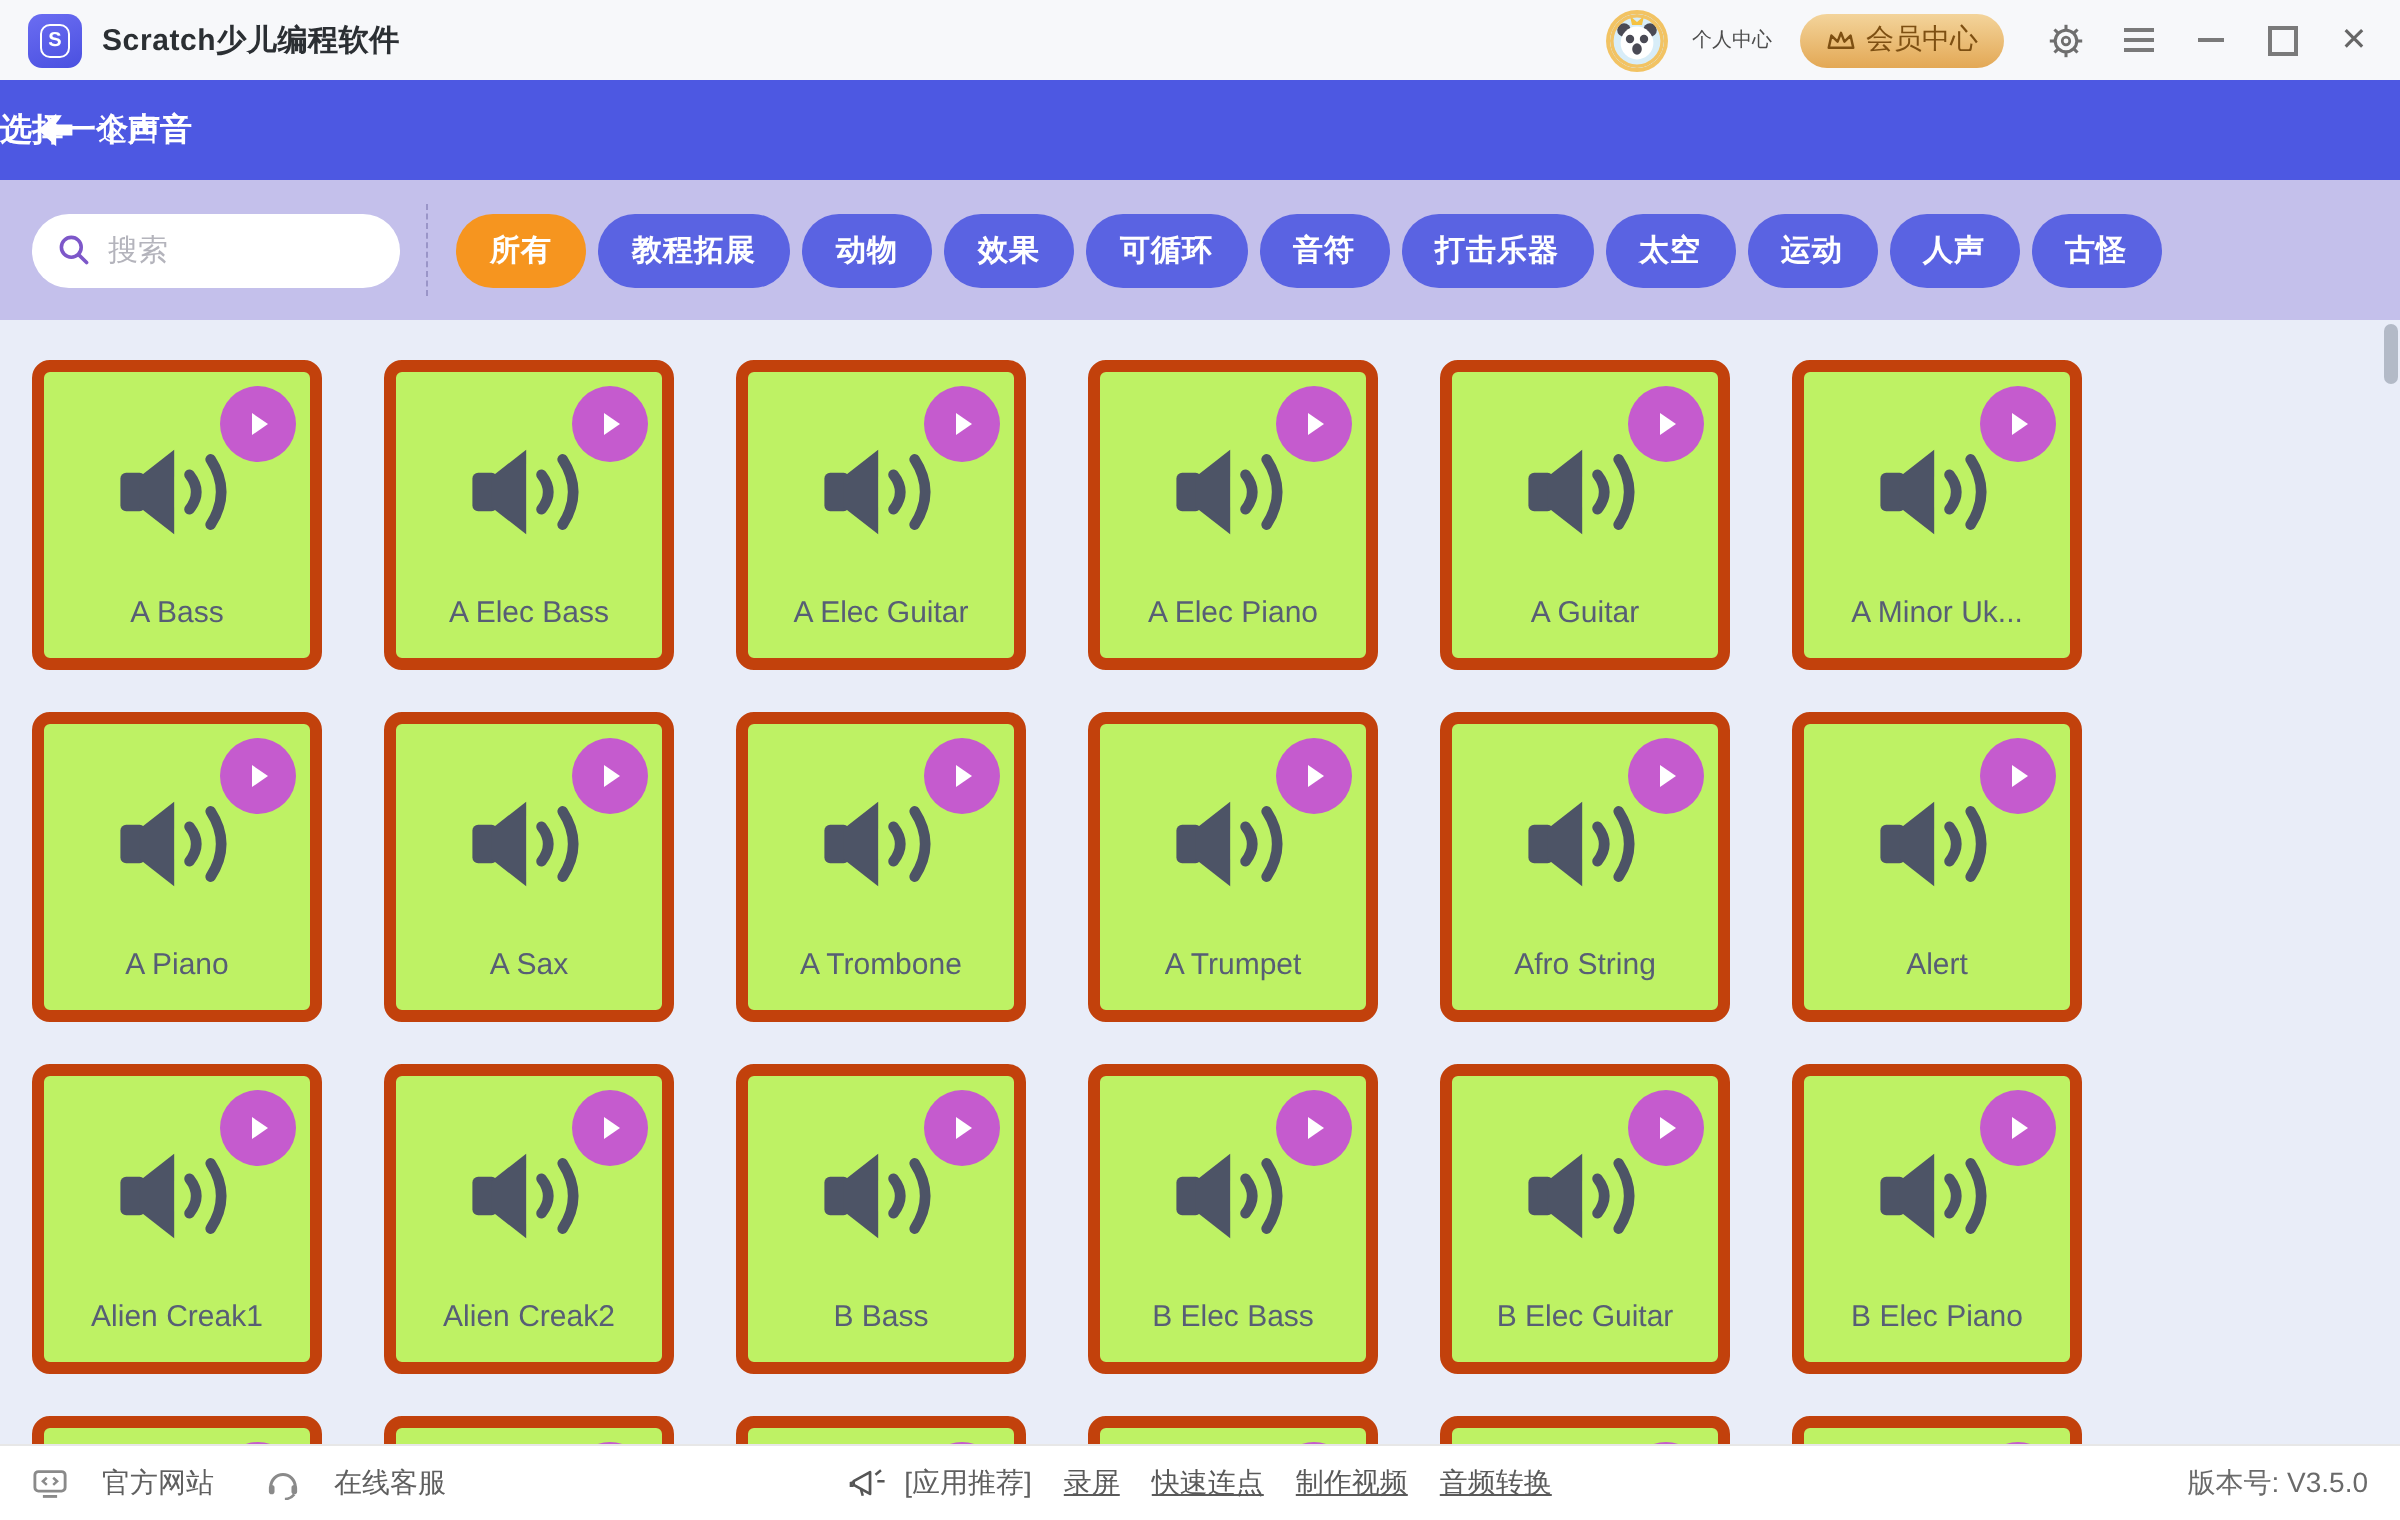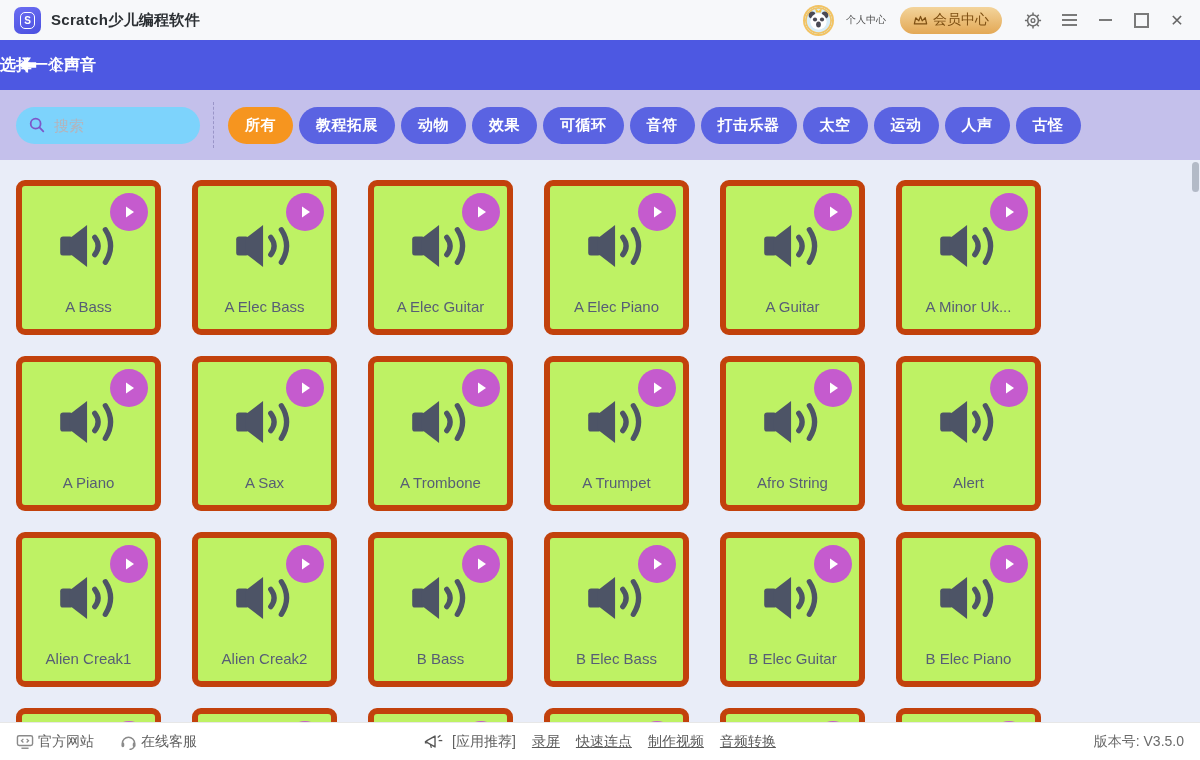--- a/index.html
+++ b/index.html
@@ -36,21 +36,21 @@
   .bluebar { height:50px; background:#4d58e2; position:relative; display:flex;
     align-items:center; padding:0 18px; }
   .back-btn { display:flex; align-items:center; gap:9px; color:#fff; font-size:15px;
     cursor:pointer; }
   .bluebar-title { position:absolute; left:0; right:0; text-align:left; color:#fff;
     font-size:16px; font-weight:bold; pointer-events:none; }
 
   
   .filterbar { height:70px; background:#c4c0eb; display:flex; align-items:center;
     padding:0 16px; }
-  .searchbox { width:184px; height:37px; background:#7dd3fc; border-radius:19px;
+  .searchbox { width:184px; height:37px; background:#ffffff; border-radius:19px;
     display:flex; align-items:center; padding:0 12px; gap:8px; flex:0 0 auto; }
   .searchbox input { border:none; outline:none; width:120px; font-size:15px;
     color:#444; background:transparent; font-family:inherit; }
   .searchbox input::placeholder { color:#b4b4bc; }
   .vdash { height:46px; border-left:1px dashed #9a95c8; margin:0 14px 0 13px; }
   .pills { display:flex; align-items:center; gap:6px; }
   .pill { height:37px; padding:0 17px; border-radius:19px; background:#5a63e2;
     color:#fff; font-size:15px; font-weight:bold; display:flex; align-items:center;
     cursor:pointer; white-space:nowrap; letter-spacing:.5px; }
   .pill.active { background:#f6951f; }
@@ -69,21 +69,21 @@
     font-size:15px; color:#575e75; padding:0 10px; white-space:nowrap;
     overflow:hidden; text-overflow:ellipsis; }
   .vscroll { position:absolute; top:2px; right:1px; width:7px; height:30px;
     border-radius:4px; background:#b3bac7; cursor:grab; }
 
   
   .statusbar { height:38px; background:#fff; border-top:1px solid #e7e7e7;
     display:flex; align-items:center; padding:0 16px; position:relative;
     color:#5f5f5f; font-size:14px; }
   .sb-left { display:flex; align-items:center; gap:26px; }
-  .sb-item { display:flex; align-items:center; gap:4px; cursor:pointer; color:#5f5f5f; }
+  .sb-item { display:flex; align-items:center; gap:17px; cursor:pointer; color:#5f5f5f; }
   .sb-center { position:absolute; left:50%; transform:translateX(-50%); display:flex;
     align-items:center; gap:16px; }
   .sb-center .promo-tag { display:flex; align-items:center; gap:8px; }
   .promo-links { display:flex; align-items:center; gap:16px; }
   .promo-link { text-decoration:underline; cursor:pointer; color:#5a5a5a; }
   .sb-right { margin-left:auto; color:#6a6a6a; }
   svg { display:block; }
 </style>
 </head>
 <body>

